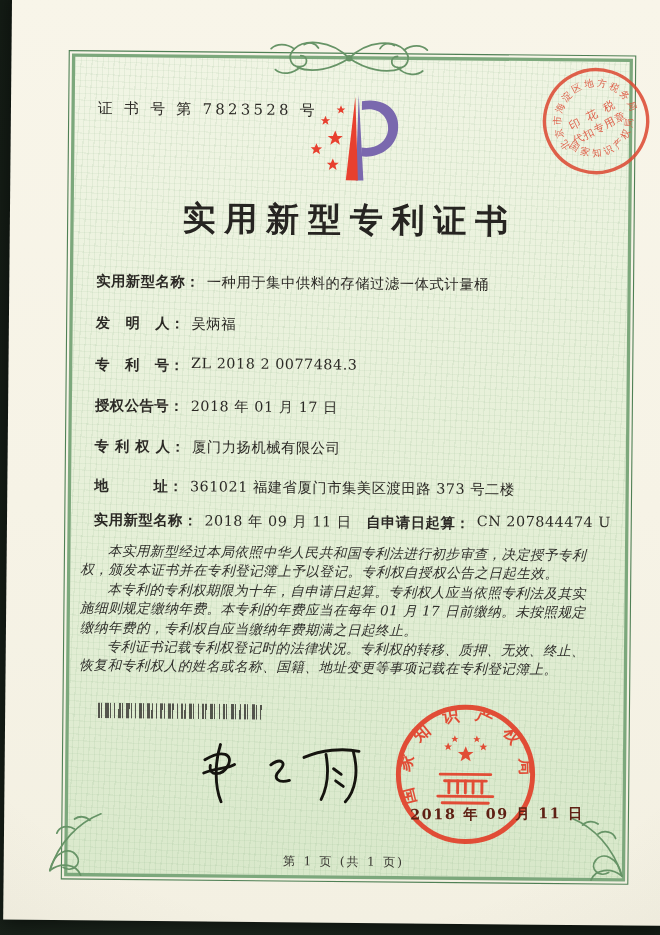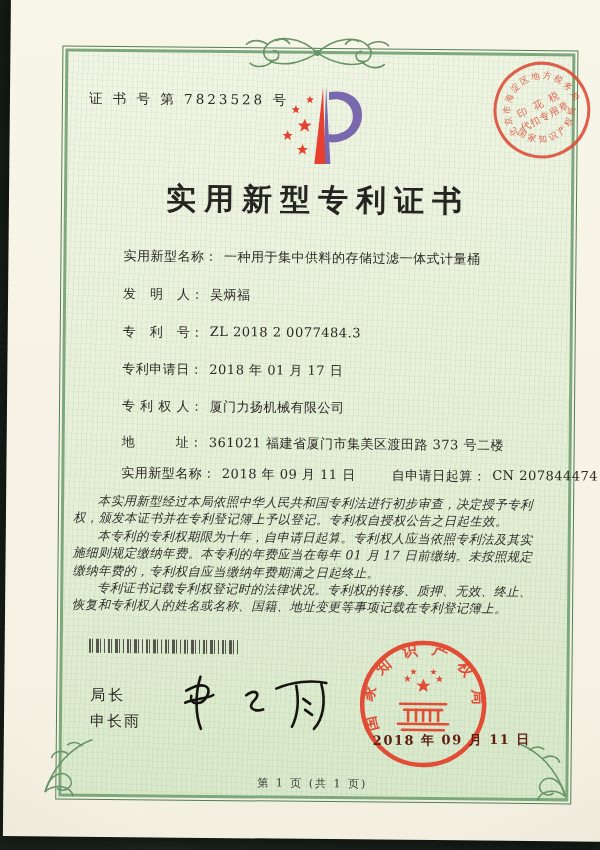--- a/index.html
+++ b/index.html
@@ -24,21 +24,21 @@
   .ornament{position:absolute;color:#679467;}
   .orn-top{left:216px;top:38px;}
   .orn-bl{left:34px;top:746px;}
   .orn-br{left:512px;top:746px;}
   
   .certno{position:absolute;left:79px;top:98px;font-size:13.5px;letter-spacing:3px;color:#2c2a26;}
   .logo{position:absolute;left:264px;top:86px;}
   .title{position:absolute;left:52px;top:186px;width:514px;text-align:center;
          font-size:30px;font-weight:700;letter-spacing:8px;color:#262421;}
   .frow{position:absolute;left:79px;width:470px;font-size:13px;color:#2b2925;display:flex;}
-  .frow .lbl{font-weight:400;letter-spacing:.5px;white-space:nowrap;margin-left:36px;}
+  .frow .lbl{font-weight:700;letter-spacing:.5px;white-space:nowrap;}
   .frow .val{margin-left:6px;letter-spacing:.5px;white-space:nowrap;}
   .frow .pair1{display:flex;width:296px;}
   .frow .pair2{display:flex;}
   .paras{position:absolute;left:67px;top:500px;width:463px;color:#30302c;
          font-size:12.4px;line-height:17.4px;font-style:italic;}
   .paras p{margin:0;text-indent:2em;letter-spacing:.4px;}
   .barcode{position:absolute;left:84px;top:647px;width:152px;height:14px;opacity:.82;
     background:repeating-linear-gradient(90deg,
       #363430 0 2px, rgba(0,0,0,0) 2px 3px,
       #363430 3px 4px, rgba(0,0,0,0) 4px 7px,
@@ -133,21 +133,21 @@
     </div>
     <div class="frow" style="top:293px">
       <span class="lbl">发　明　人：</span>
       <span class="val">吴炳福</span>
     </div>
     <div class="frow" style="top:331px">
       <span class="lbl">专　利　号：</span>
       <span class="val">ZL 2018 2 0077484.3</span>
     </div>
     <div class="frow" style="top:368px">
-      <span class="lbl">专利申请日：</span>
+      <span class="lbl">授权公告号：</span>
       <span class="val">2018 年 01 月 17 日</span>
     </div>
     <div class="frow" style="top:405px">
       <span class="lbl">专 利 权 人：</span>
       <span class="val">厦门力扬机械有限公司</span>
     </div>
     <div class="frow" style="top:441px">
       <span class="lbl">地　　　址：</span>
       <span class="val">361021 福建省厦门市集美区渡田路 373 号二楼</span>
     </div>
@@ -163,24 +163,20 @@
     </div>
 
     <div class="paras">
       <p>本实用新型经过本局依照中华人民共和国专利法进行初步审查，决定授予专利权，颁发本证书并在专利登记簿上予以登记。专利权自授权公告之日起生效。</p>
       <p>本专利的专利权期限为十年，自申请日起算。专利权人应当依照专利法及其实施细则规定缴纳年费。本专利的年费应当在每年 01 月 17 日前缴纳。未按照规定缴纳年费的，专利权自应当缴纳年费期满之日起终止。</p>
       <p>专利证书记载专利权登记时的法律状况。专利权的转移、质押、无效、终止、恢复和专利权人的姓名或名称、国籍、地址变更等事项记载在专利登记簿上。</p>
     </div>
 
     <div class="barcode"></div>
 
-    <div class="director">
-      <span>局长</span>
-      <span class="name">申长雨</span>
-    </div>
 
     <svg class="signature" width="152" height="58" viewBox="0 0 152 58">
       <g fill="none" stroke="#15140f" stroke-width="2.6" stroke-linecap="round">
         <path d="M20,4 C15,20 15,42 21,56"></path>
         <path d="M6,18 C22,8 32,13 27,23 C22,33 9,33 11,23"></path>
         <path d="M5,30 C16,25 27,26 33,22"></path>
         <path d="M66,22 C75,15 81,20 74,27 C67,34 73,39 83,36"></path>
         <path d="M96,15 C112,8 131,6 146,9"></path>
         <path d="M116,12 C119,28 117,43 112,53"></path>
         <path d="M141,10 C146,28 143,45 134,55"></path>

